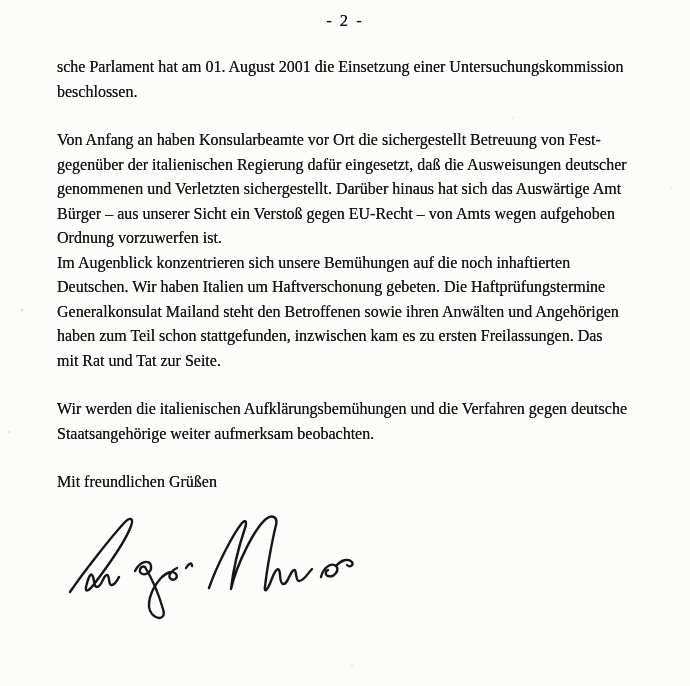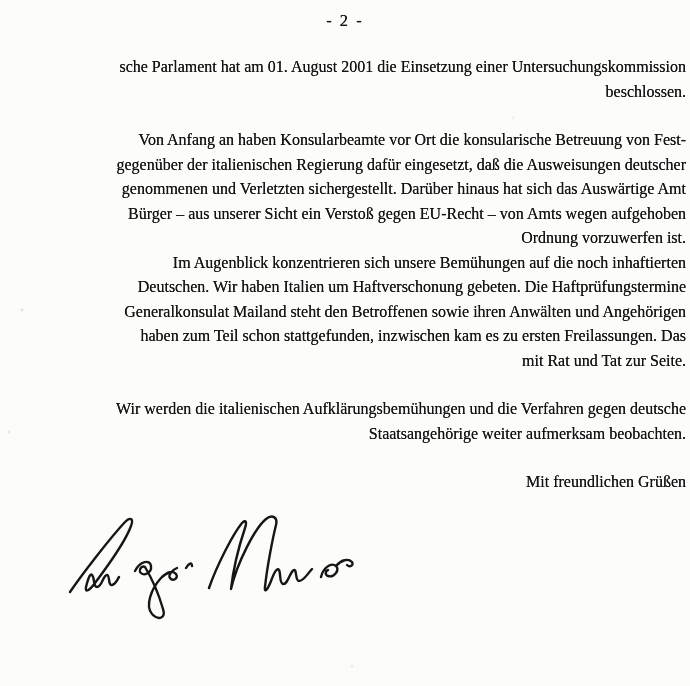--- a/index.html
+++ b/index.html
@@ -41,21 +41,20 @@
     text-shadow: 0 0 .5px rgba(0,0,0,.85);
   }
   .content {
     position: absolute;
     top: 55px;
     left: 57px;
     right: 4px;
     font-size: 16px;
     line-height: 24.5px;
     text-shadow: 0 0 .55px rgba(0,0,0,.8);
-    text-align: right;
   }
   .para {
     margin: 0 0 24px 0;
   }
   .line {
     display: block;
     white-space: nowrap;
   }
   .closing {
     margin: 0;
@@ -81,21 +80,21 @@
   <div class="page-number">- 2 -</div>
 
   <div class="content">
 
     <div class="para">
       <span class="line">sche Parlament hat am 01. August 2001 die Einsetzung einer Untersuchungskommission</span>
       <span class="line">beschlossen.</span>
     </div>
 
     <div class="para">
-      <span class="line">Von Anfang an haben Konsularbeamte vor Ort die konsularische Betreuung von Fest-</span>
+      <span class="line">Von Anfang an haben Konsularbeamte vor Ort die sichergestellt Betreuung von Fest-</span>
       <span class="line">gegenüber der italienischen Regierung dafür eingesetzt, daß die Ausweisungen deutscher</span>
       <span class="line">genommenen und Verletzten sichergestellt. Darüber hinaus hat sich das Auswärtige Amt</span>
       <span class="line">Bürger – aus unserer Sicht ein Verstoß gegen EU-Recht – von Amts wegen aufgehoben</span>
       <span class="line">Ordnung vorzuwerfen ist.</span>
       <span class="line">Im Augenblick konzentrieren sich unsere Bemühungen auf die noch inhaftierten</span>
       <span class="line">Deutschen. Wir haben Italien um Haftverschonung gebeten. Die Haftprüfungstermine</span>
       <span class="line">Generalkonsulat Mailand steht den Betroffenen sowie ihren Anwälten und Angehörigen</span>
       <span class="line">haben zum Teil schon stattgefunden, inzwischen kam es zu ersten Freilassungen. Das</span>
       <span class="line">mit Rat und Tat zur Seite.</span>
     </div>

